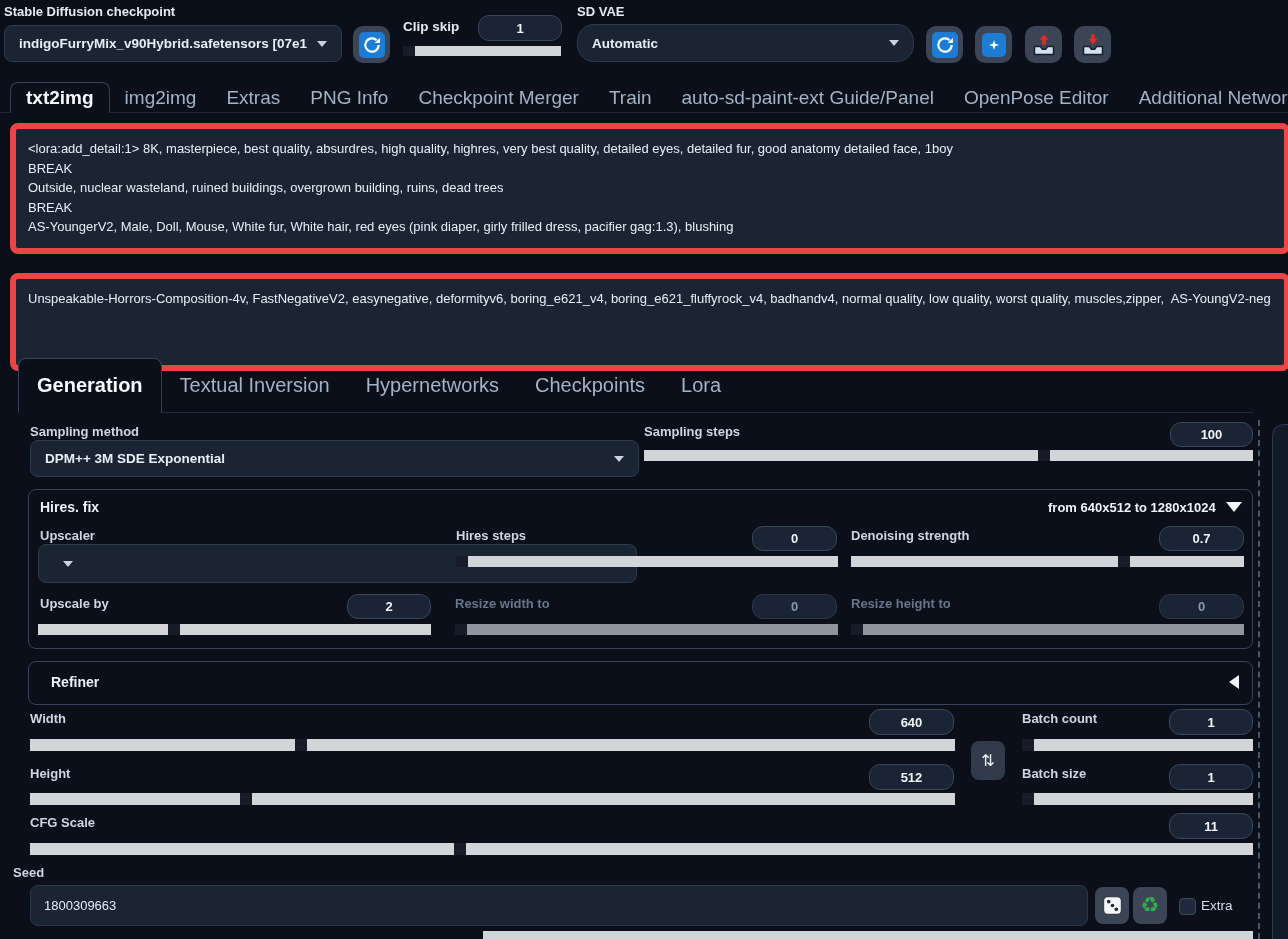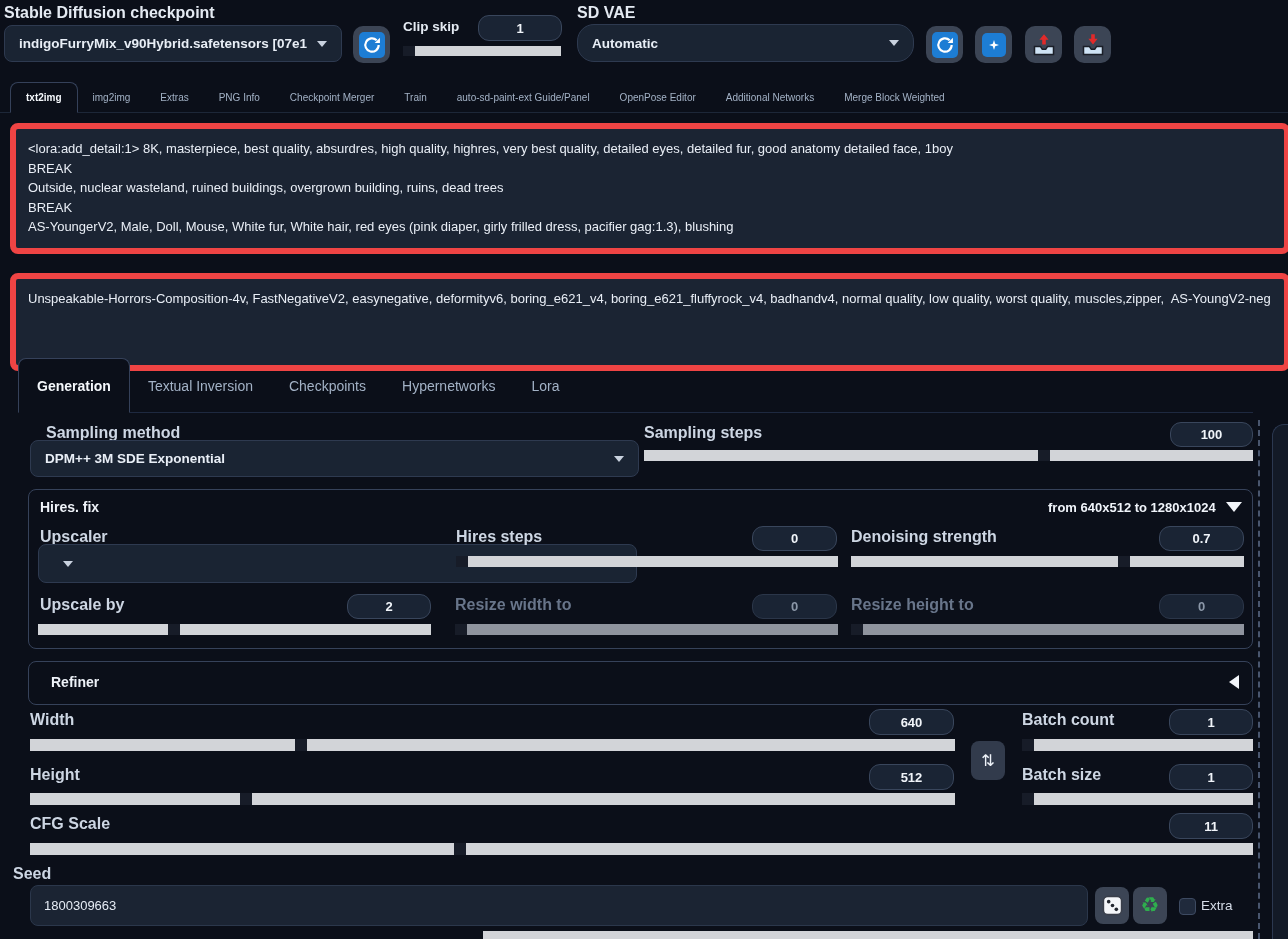--- a/index.html
+++ b/index.html
@@ -1,19 +1,19 @@
 <!DOCTYPE html>
 <html><head>
 <meta charset="utf-8">
 <style>
   html,body{margin:0;padding:0;background:#0b0f19;}
   .screen{position:relative;width:1288px;height:939px;background:#0b0f19;overflow:hidden;
           font-family:"Liberation Sans","DejaVu Sans",sans-serif;color:#dbe3ee;}
   .abs{position:absolute;}
-  .lbl{font-size:16px;font-weight:600;color:#cdd6e3;white-space:nowrap;}
+  .lbl{font-size:13px;font-weight:600;color:#cdd6e3;white-space:nowrap;}
   .lbl.dis{color:#68758a;}
   .sec-title{font-size:14px;font-weight:700;color:#eef2f8;white-space:nowrap;}
   .dropdown{background:#1a2433;border:1px solid #2e3a50;border-radius:8px;display:flex;
             align-items:center;padding:0 14px;font-size:13.5px;font-weight:600;color:#e8eef6;
             overflow:hidden;white-space:nowrap;cursor:pointer;}
   .dropdown .dd-text{overflow:hidden;white-space:nowrap;flex:1 1 auto;}
   .caret{width:0;height:0;border-left:5px solid transparent;border-right:5px solid transparent;
          border-top:6px solid #c9d2df;margin-left:10px;flex:0 0 auto;}
   .num-input{background:#1a2434;border:1px solid #39465c;border-radius:11px;color:#f0f4f9;
              font-size:13px;font-weight:600;text-align:center;padding:0;outline:none;
@@ -28,25 +28,25 @@
   .slider.dis{background:#8f949e;}
   .slider .handle{position:absolute;top:0;bottom:0;width:12px;background:#171c28;
                   left:calc((100% - 12px) * var(--p,0));}
   .panel{border:1px solid #36425a;border-radius:8px;background:transparent;}
   .textbox{background:#1b2433;border:6px solid #ef4444;border-radius:8px;}
   .prompt-text{font-size:13px;line-height:19.6px;color:#e9eef6;white-space:pre-wrap;
                padding:10px 12px;overflow:hidden;height:100%;box-sizing:border-box;}
   
   .tabnav{display:flex;align-items:stretch;white-space:nowrap;}
   .tabnav .underline{position:absolute;left:0;right:0;bottom:0;border-bottom:1px solid #1d2738;}
-  .tab{display:flex;align-items:center;padding:4px 15px;font-size:10px;color:#a3b2c6;
+  .tab{display:flex;align-items:center;padding:4px 15px;font-size:19px;color:#a3b2c6;
        cursor:pointer;position:relative;}
   .tab.active{border:1px solid #35415a;border-bottom:1px solid #0b0f19;border-radius:8px 8px 0 0;
               background:#0b0f19;color:#f5f8fc;font-weight:700;z-index:2;}
-  .gen-tab{font-size:14px;padding:0 18px;}
+  .gen-tab{font-size:20px;padding:0 18px;}
   .tri-down{width:0;height:0;border-left:8px solid transparent;border-right:8px solid transparent;
             border-top:10px solid #f2f5fa;}
   .tri-left{width:0;height:0;border-top:7px solid transparent;border-bottom:7px solid transparent;
             border-right:10px solid #f2f5fa;}
   .checkbox{width:15px;height:15px;border-radius:4px;background:#202a3c;border:1px solid #3d4a61;}
   .seed-input{background:#1b2433;border:1px solid #2b374b;border-radius:8px;color:#e6ecf5;
               font-size:13px;padding:0 13px;outline:none;
               font-family:"Liberation Sans","DejaVu Sans",sans-serif;}
   .glyph{font-family:"DejaVu Sans",sans-serif;line-height:1;}
   .dashed-div{border-left:2px dashed #49566e;}
@@ -136,26 +136,26 @@
 AS-YoungerV2, Male, Doll, Mouse, White fur, White hair, red eyes (pink diaper, girly frilled dress, pacifier gag:1.3), blushing</div>
   </div>
   <div class="abs textbox" style="left:10px;top:261px;width:1268px;height:86px;margin-top:12px;">
     <div class="prompt-text">Unspeakable-Horrors-Composition-4v, FastNegativeV2, easynegative, deformityv6, boring_e621_v4, boring_e621_fluffyrock_v4, badhandv4, normal quality, low quality, worst quality, muscles,zipper,  AS-YoungV2-neg</div>
   </div>
 
   <div class="abs tabnav" style="left:18px;top:358px;width:1235px;height:55px;">
     <div class="underline" style="border-bottom-color:#1e2940;"></div>
     <div class="tab gen-tab active">Generation</div>
     <div class="tab gen-tab">Textual Inversion</div>
+    <div class="tab gen-tab">Hypernetworks</div>
     <div class="tab gen-tab">Checkpoints</div>
-    <div class="tab gen-tab">Hypernetworks</div>
     <div class="tab gen-tab">Lora</div>
   </div>
 
-  <div class="abs lbl" style="left:30px;top:424px;margin-left:16px;">Sampling method</div>
+  <div class="abs lbl" style="left:30px;top:424px;">Sampling method</div>
   <div class="abs dropdown" style="left:30px;top:440px;width:579px;height:35px;justify-content:center;">
     <span class="dd-text">DPM++ 3M SDE Exponential</span>
     <span class="caret"></span>
   </div>
 
   <div class="abs lbl" style="left:644px;top:424px;">Sampling steps</div>
   <input class="abs num-input" style="left: 1170px; top: 422px; width: 81px; height: 23px;" readonly="" value="100">
   <div class="abs slider" style="left: 644px; top: 450px; width: 609px; height: 11px; --p: 0.66;">
     <span class="handle"></span>
   </div>

